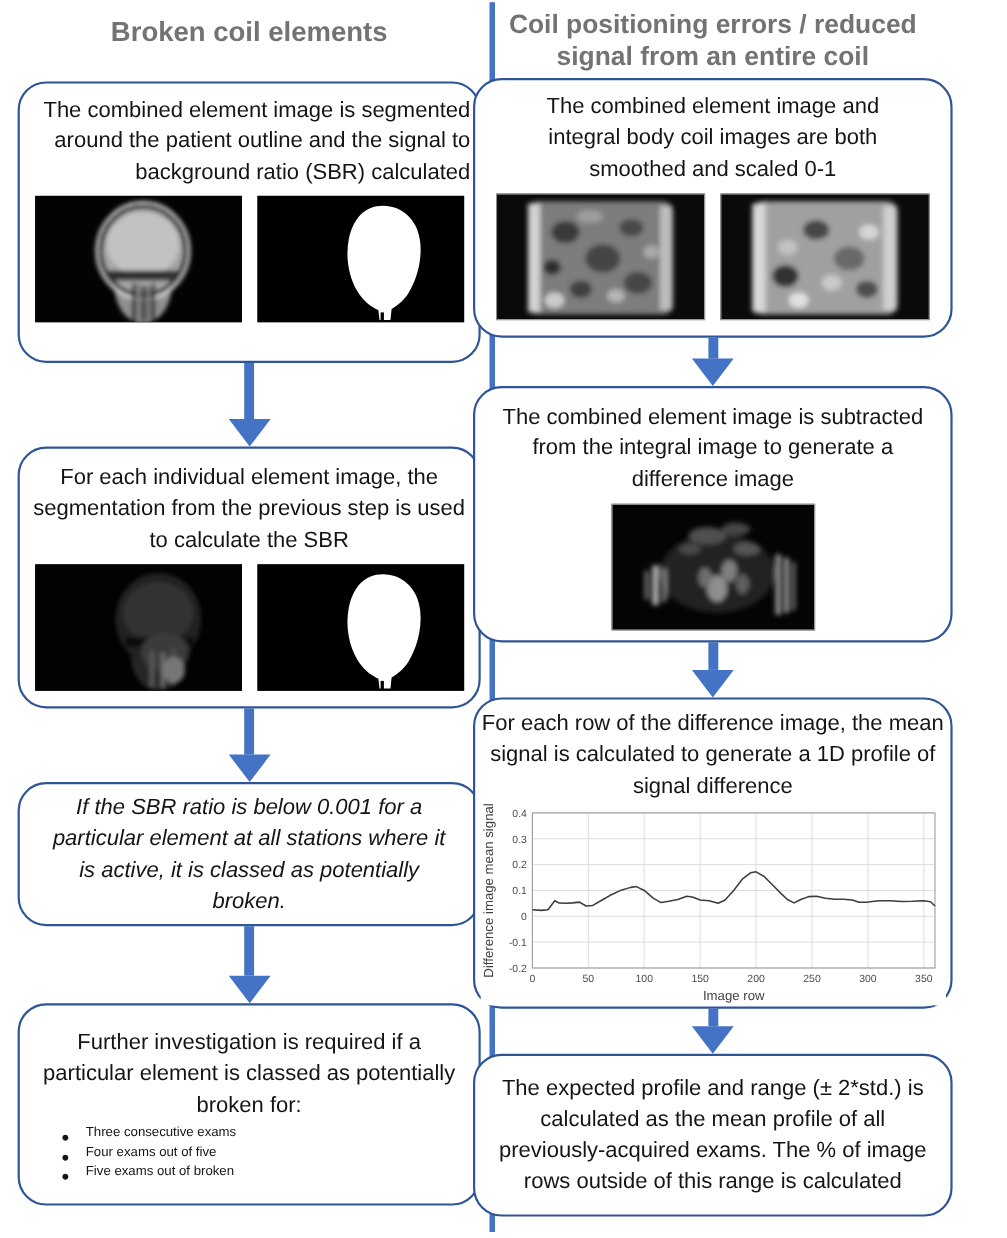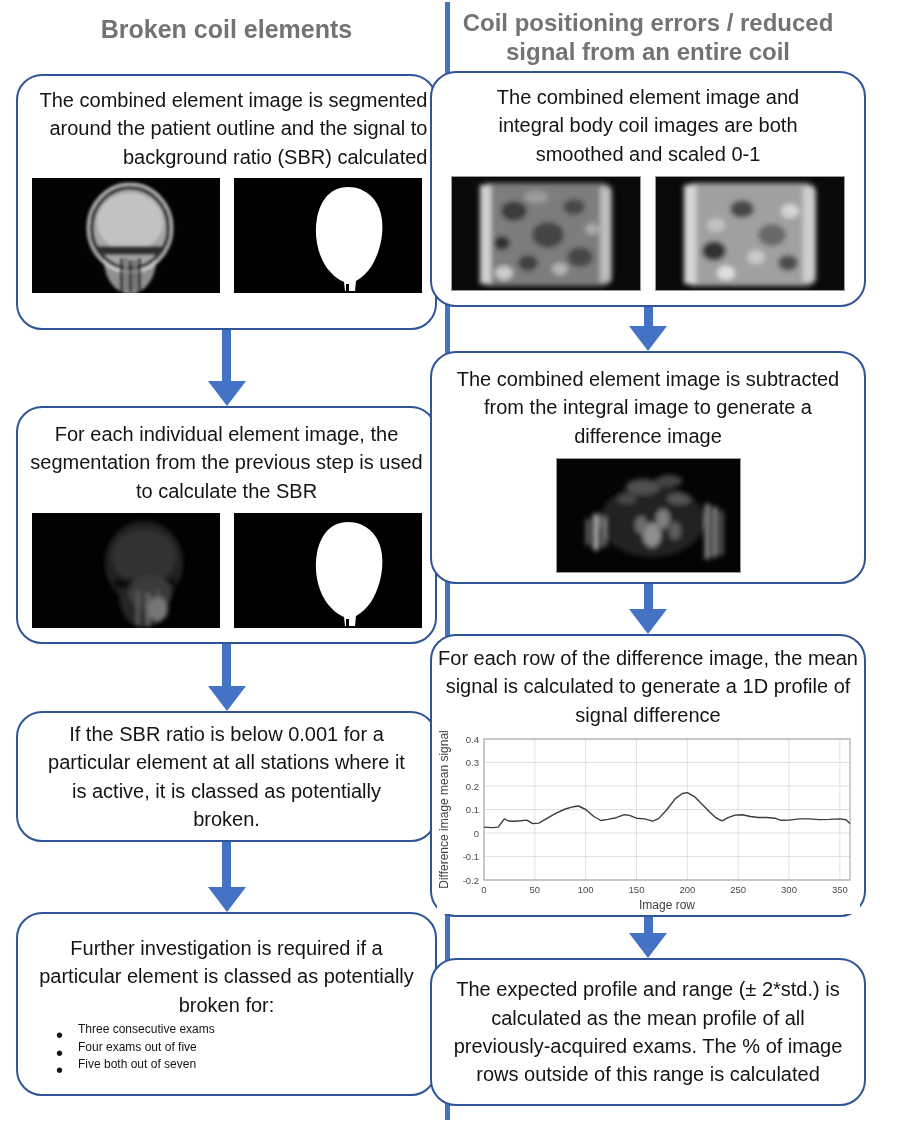--- a/index.html
+++ b/index.html
@@ -114,35 +114,35 @@
           </g>
         </svg>
       </div>
     </div>
 
     <div class="arrow" style="height:67px;">
       <div class="stem"></div>
         <div class="head"></div>
     </div>
 
-    <div class="flow-box" style="height:131px;justify-content:center;">
+    <div class="flow-box" style="height:131px;justify-content:center;font-style:italic;">
       <p class="box-text" style="max-width:372px;">If the SBR ratio is below 0.001 for a particular element at all stations where it is active, it is classed as potentially broken.</p>
     </div>
 
     <div class="arrow" style="height:70px;">
       <div class="stem"></div>
         <div class="head"></div>
     </div>
 
     <div class="flow-box" style="height:184px;padding-top:20px;">
       <p class="box-text" style="max-width:392px;">Further investigation is required if a particular element is classed as potentially broken for:</p>
       <ul class="bullets">
         <li>Three consecutive exams</li>
         <li>Four exams out of five</li>
-        <li>Five both out of seven</li>
+        <li>Five exams out of broken</li>
       </ul>
     </div>
   </div>
 
   <div class="col col-right">
     <div class="col-title">Coil positioning errors / reduced signal from an entire coil</div>
 
     <div class="flow-box" style="margin-top:3px;height:236px;padding-top:10px;">
       <p class="box-text" style="max-width:372px;">The combined element image and integral body coil images are both smoothed and scaled 0-1</p>
       <div class="img-row" style="margin-top:8px;">

